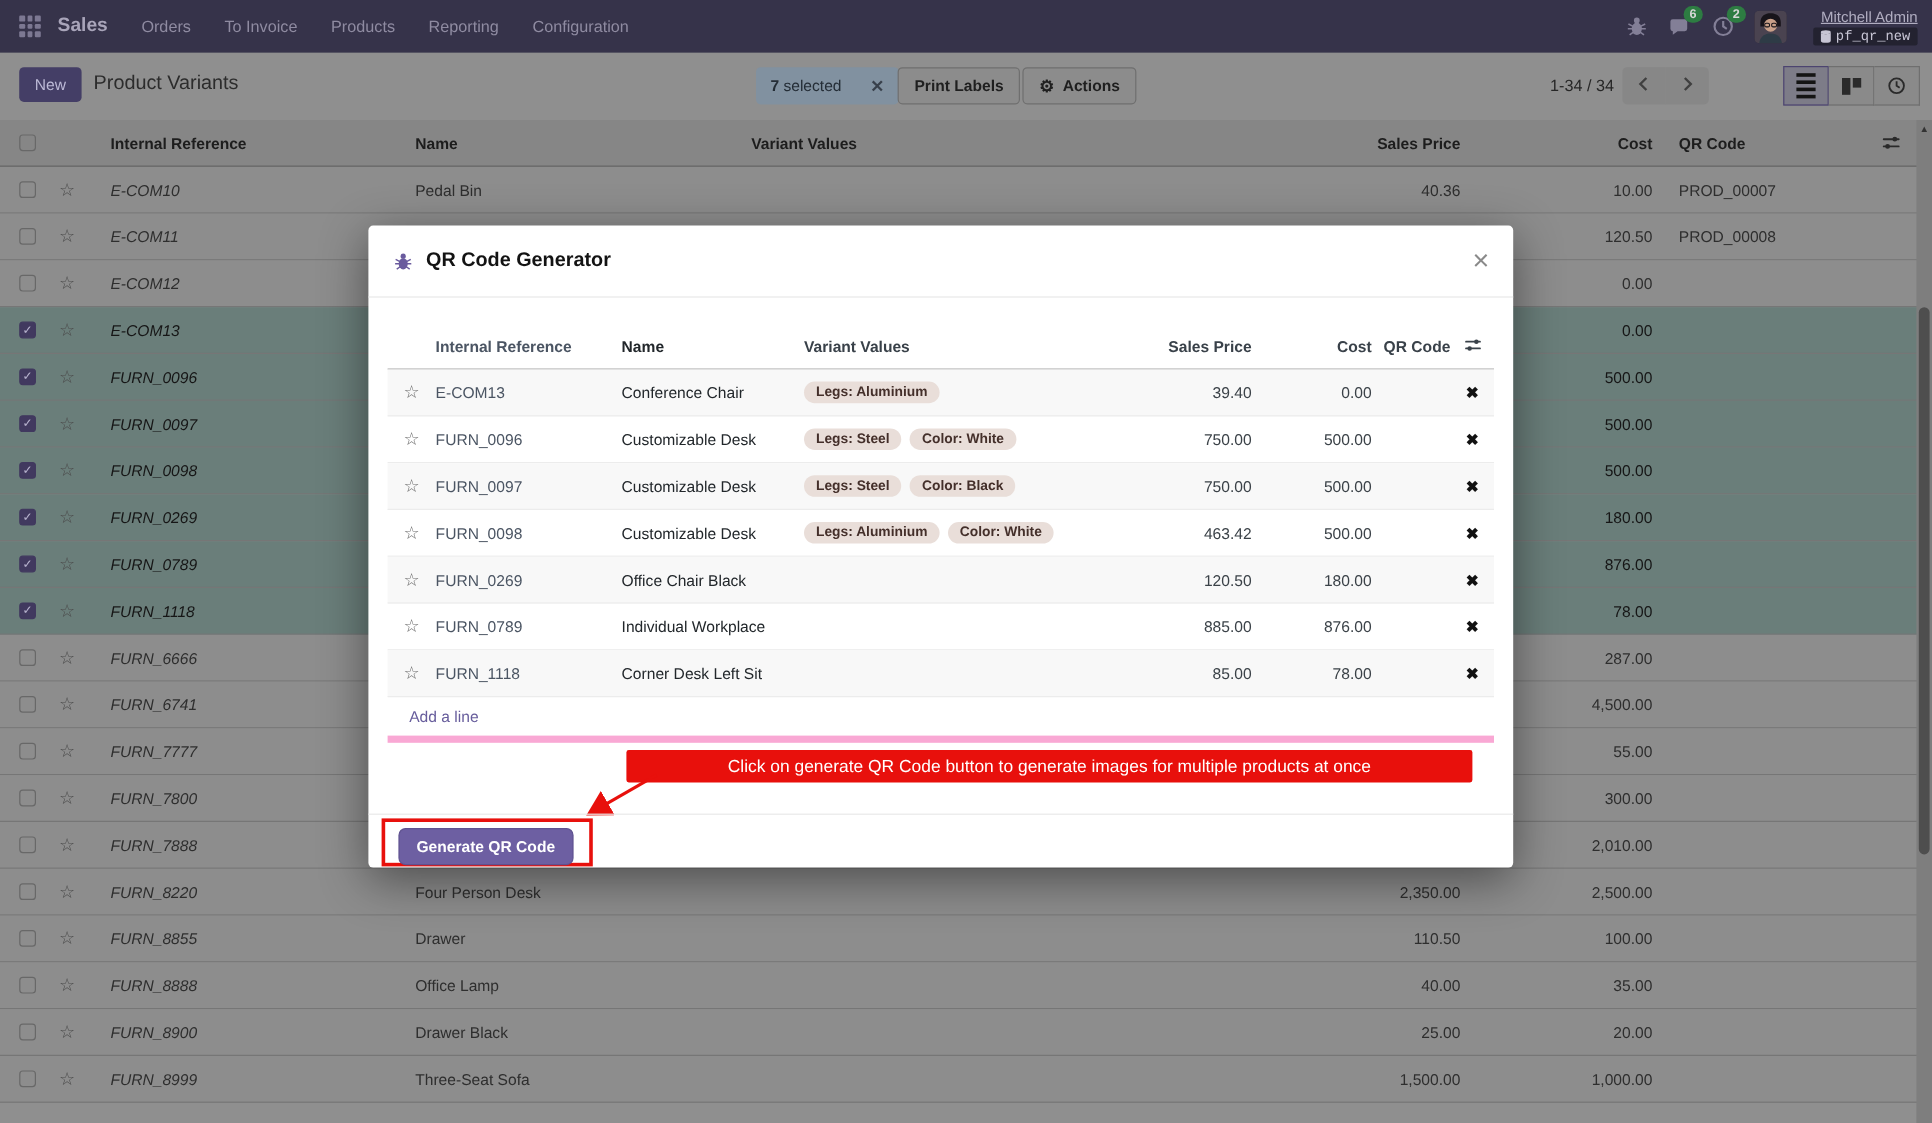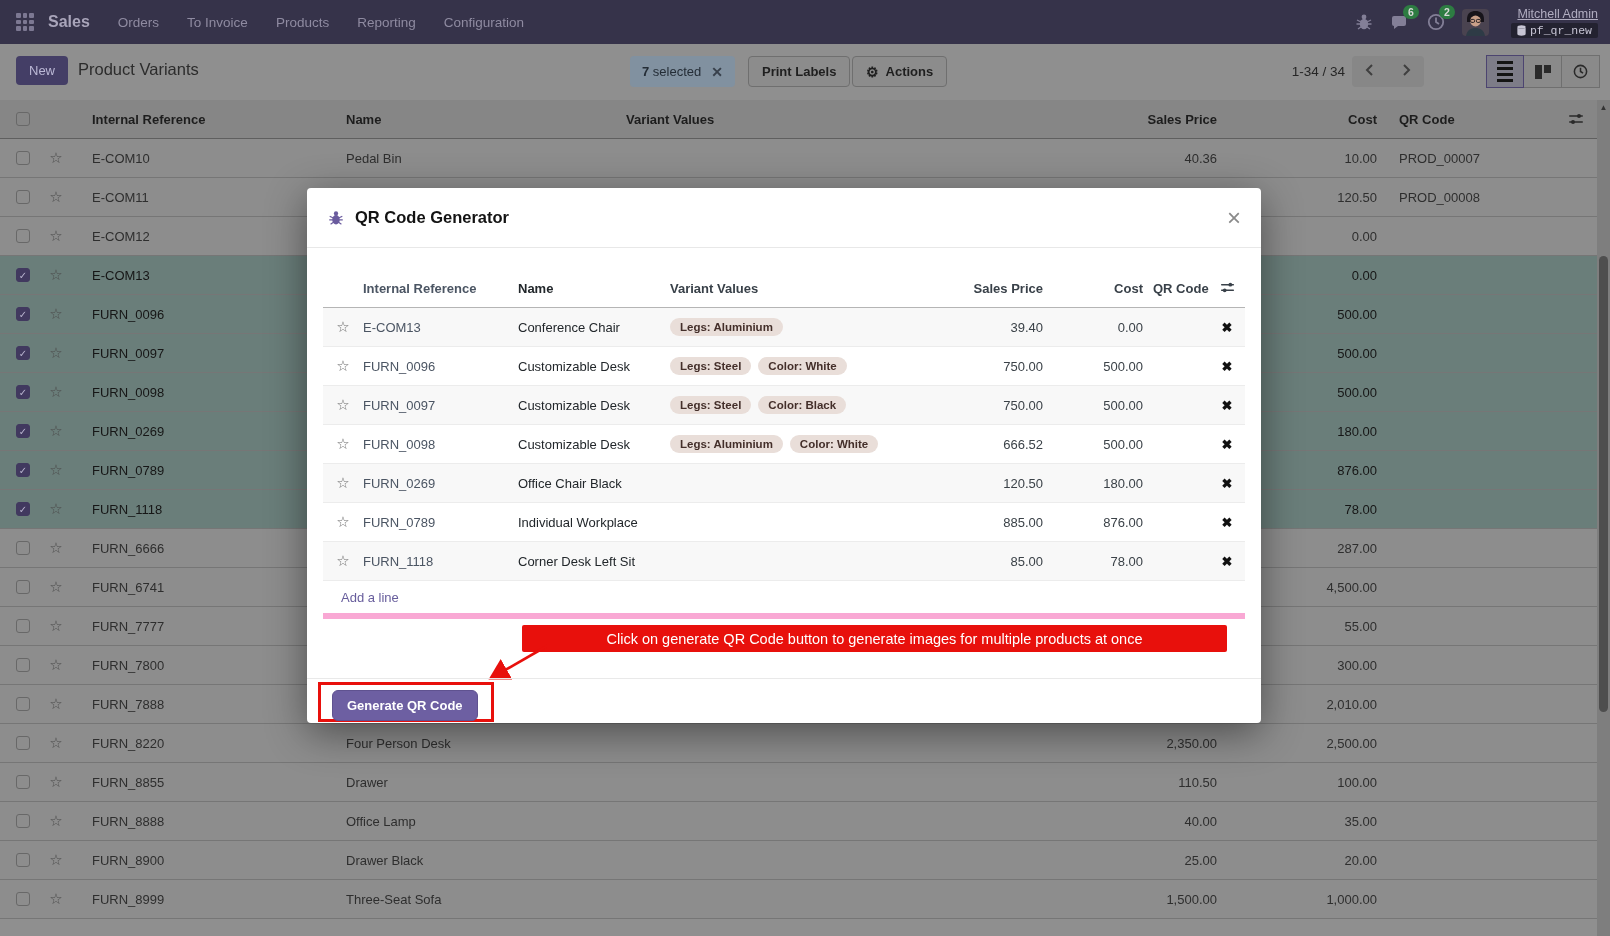--- a/index.html
+++ b/index.html
@@ -30,21 +30,21 @@
   .udb svg { width:9px; height:11px; }
 
   
   .cp { position:absolute; top:44px; left:0; right:0; height:56px; background:#8f8f8f;text-decoration:underline; }
   .btn-new { position:absolute; left:16px; top:12px; background:#443e66; color:#bcb9d6;
              border:none; border-radius:4px; padding:7px 13px; font-size:13px; cursor:pointer;
              font-family:inherit; }
   .cp-title { position:absolute; left:78px; top:16px; font-size:16.5px; color:#2c2c2c; }
   .sel-chip { position:absolute; left:630px; top:12px; height:31px; background:#8191a0;
               color:#242d36; border-radius:4px; padding:0 12px; font-size:13px;
-              display:flex; align-items:center; gap:10px; }
+              display:flex; align-items:center; gap:24px; }
   .sel-chip b { font-weight:bold; }
   .chip-x { color:#38404b; font-size:14px; cursor:pointer; font-weight:bold; }
   .cp-btn { position:absolute; top:12px; height:31px; background:#8c8c8c; border:1px solid #6f6f6f;
             color:#1f1f1f; border-radius:4px; padding:0 13px; font-size:13px; font-weight:600;
             display:flex; align-items:center; gap:7px; cursor:pointer; font-family:inherit; }
   .btn-print { left:748px;text-align:center; }
   .btn-actions { left:852px; }
   .gear-glyph { font-size:14px; }
   .pager-txt { position:absolute; right:265px; top:20px; font-size:13.5px; color:#262626; }
   .pager-btn { position:absolute; top:12px; width:36px; height:31px; background:#878787;
@@ -71,21 +71,21 @@
   .thead { height:39px; background:#868686; border-bottom:1px solid #5f5f5f;
            font-weight:bold; color:#1d1d1d; }
   .row { height:39px; background:#8d8d8d; border-bottom:1px solid #767676; color:#2e2e2e; cursor:pointer; }
   .row.selected { background:#6a7e7a; color:#161616; }
   .c-sel { width:36px; padding-left:16px; }
   .cb { width:14px; height:14px; border:1px solid #686868; border-radius:3px; cursor:pointer;
         display:flex; align-items:center; justify-content:center; font-size:10px; color:transparent; }
   .row.selected .cb { background:#41395f; border-color:#41395f; color:#b9b4cf; }
   .c-star { width:40px; text-align:center; font-size:15px; color:#4c4c4c; cursor:pointer; }
   .c-ref { width:254px; padding-left:16px; font-weight:600; }
-  .row .c-ref { font-weight:500; }
+  .row .c-ref { font-weight:500;font-style:italic; }
   .c-name { width:280px; padding-left:16px; }
   .c-var { width:390px; padding-left:16px; }
   .c-sales { width:225px; text-align:right; padding-right:8px; }
   .c-cost { width:160px; text-align:right; padding-right:8px; }
   .c-qr { width:180px; padding-left:14px; }
   .c-gear { flex:1; display:flex; justify-content:flex-end; padding-right:26px; color:#2a2a2a; }
   .c-gear svg { width:16px; height:16px; }
 
   
   .sb { position:absolute; top:100px; right:0; width:13px; bottom:0; background:#7e7e7e; }
@@ -624,21 +624,21 @@
           <div class="mc-cost">500.00</div>
           <div class="mc-qr"></div>
           <div class="mc-del"><span class="del-x">✖</span></div>
         </div>
 
         <div class="m-row">
           <div class="mc-star">☆</div>
           <div class="mc-ref">FURN_0098</div>
           <div class="mc-name">Customizable Desk</div>
           <div class="mc-var"><span class="tag">Legs: Aluminium</span><span class="tag">Color: White</span></div>
-          <div class="mc-sales">666.52</div>
+          <div class="mc-sales">463.42</div>
           <div class="mc-cost">500.00</div>
           <div class="mc-qr"></div>
           <div class="mc-del"><span class="del-x">✖</span></div>
         </div>
 
         <div class="m-row">
           <div class="mc-star">☆</div>
           <div class="mc-ref">FURN_0269</div>
           <div class="mc-name">Office Chair Black</div>
           <div class="mc-var"></div>

